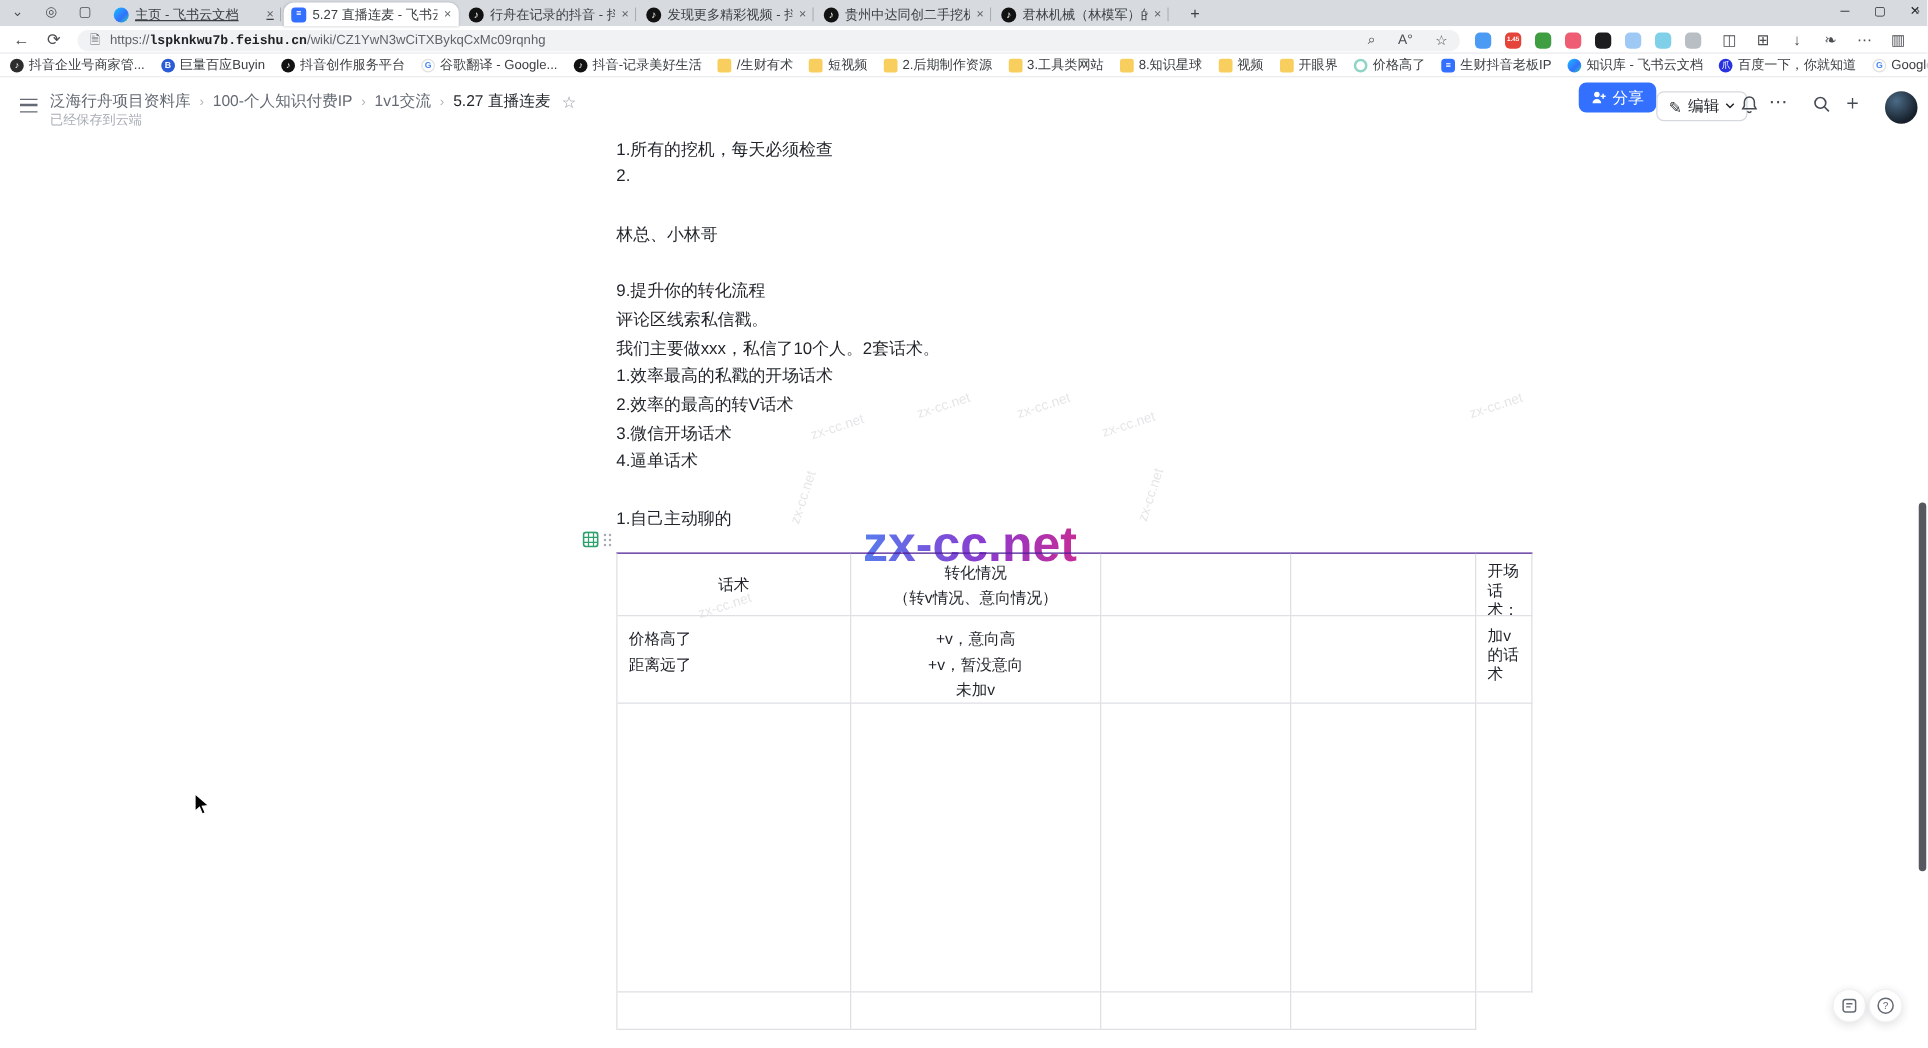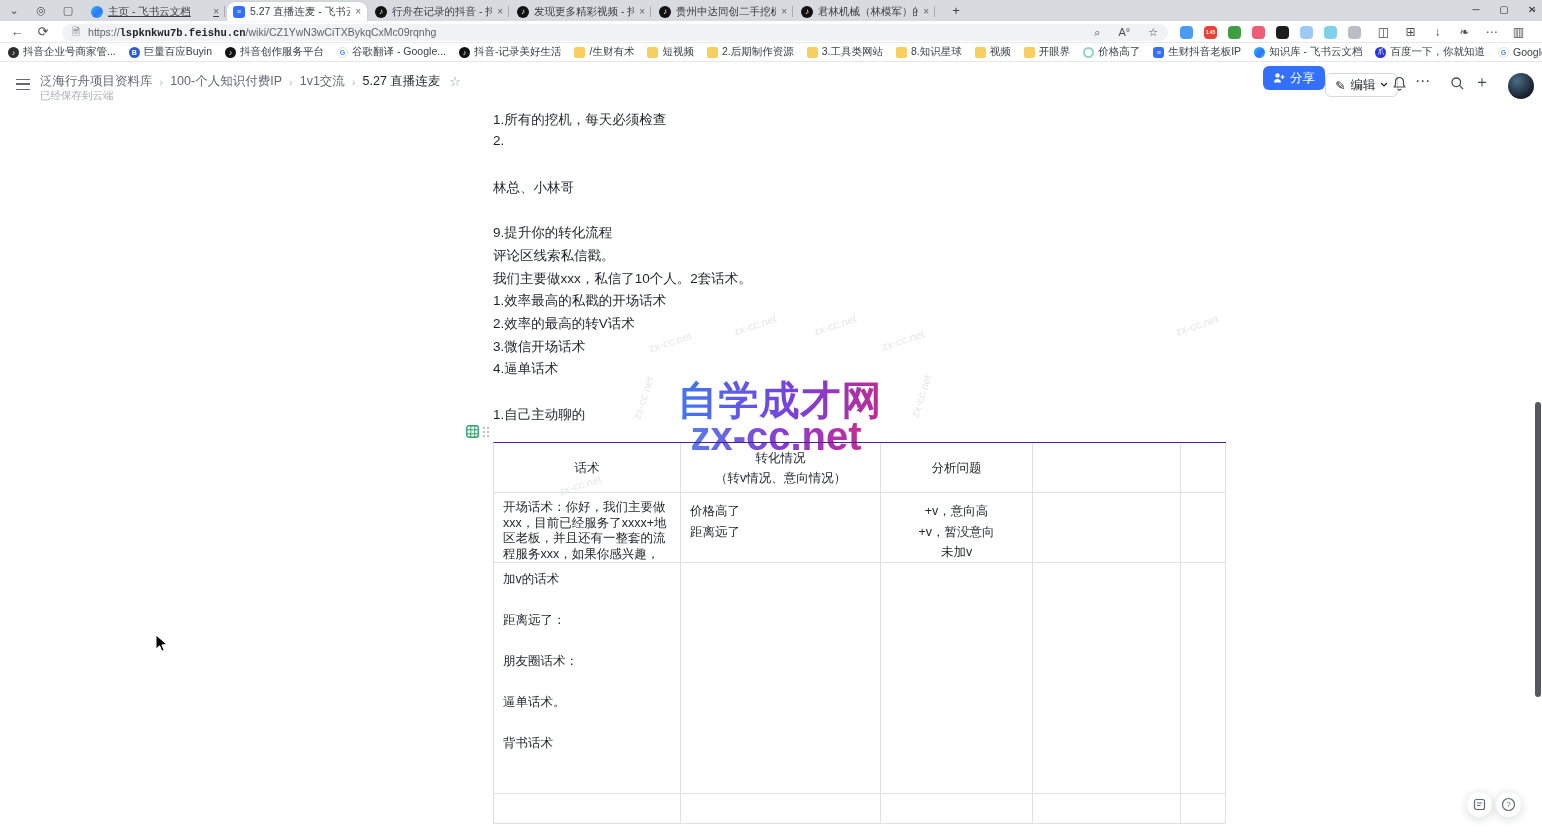--- a/index.html
+++ b/index.html
@@ -289,21 +289,20 @@
         <div class="para" style="top: 120px;">9.提升你的转化流程</div>
         <div class="para" style="top: 143px;">评论区线索私信戳。</div>
         <div class="para" style="top: 166px;">我们主要做xxx，私信了10个人。2套话术。</div>
         <div class="para" style="top: 188px;">1.效率最高的私戳的开场话术</div>
         <div class="para" style="top: 211px;">2.效率的最高的转V话术</div>
         <div class="para" style="top: 234px;">3.微信开场话术</div>
         <div class="para" style="top: 256px;">4.逼单话术</div>
         <div class="para" style="top: 302px;">1.自己主动聊的</div>
       </div>
 
-    <div class="wm-big wm-line1">自学成才网</div>
     <div class="wm-line2">zx-cc.net</div>
     <div id="faints">
         <div class="wm-faint" style="left: 648px; top: 232px; transform: rotate(-18deg);">zx-cc.net</div>
         <div class="wm-faint" style="left: 733px; top: 215px; transform: rotate(-18deg);">zx-cc.net</div>
         <div class="wm-faint" style="left: 813px; top: 215px; transform: rotate(-18deg);">zx-cc.net</div>
         <div class="wm-faint" style="left: 881px; top: 230px; transform: rotate(-18deg);">zx-cc.net</div>
         <div class="wm-faint" style="left: 621px; top: 288px; transform: rotate(-72deg);">zx-cc.net</div>
         <div class="wm-faint" style="left: 899px; top: 286px; transform: rotate(-72deg);">zx-cc.net</div>
         <div class="wm-faint" style="left: 558px; top: 375px; transform: rotate(-18deg);">zx-cc.net</div>
         <div class="wm-faint" style="left: 1175px; top: 215px; transform: rotate(-18deg);">zx-cc.net</div>
@@ -323,23 +322,20 @@
     </div>
 
     <div class="ftable" id="ftable" style="grid-template-columns: 187px 200px 152px 148px 45px; grid-template-rows: 50px 70px 231px 30px;">
         <div class="cell th">
           <div class="cl">话术</div>
         </div>
         <div class="cell th">
           <div class="cl">转化情况</div>
           <div class="cl">（转v情况、意向情况）</div>
         </div>
-        <div class="cell th">
-          <div class="cl">分析问题</div>
-        </div>
         <div class="cell"></div>
         <div class="cell"></div>
         <div class="cell tight">
           <div class="cl">开场话术：你好，我们主要做xxx，目前已经服务了xxxx+地区老板，并且还有一整套的流程服务xxx，如果你感兴趣，可以联系我</div>
         </div>
         <div class="cell mid">
           <div class="cl">价格高了</div>
           <div class="cl">距离远了</div>
         </div>
         <div class="cell mid center">

